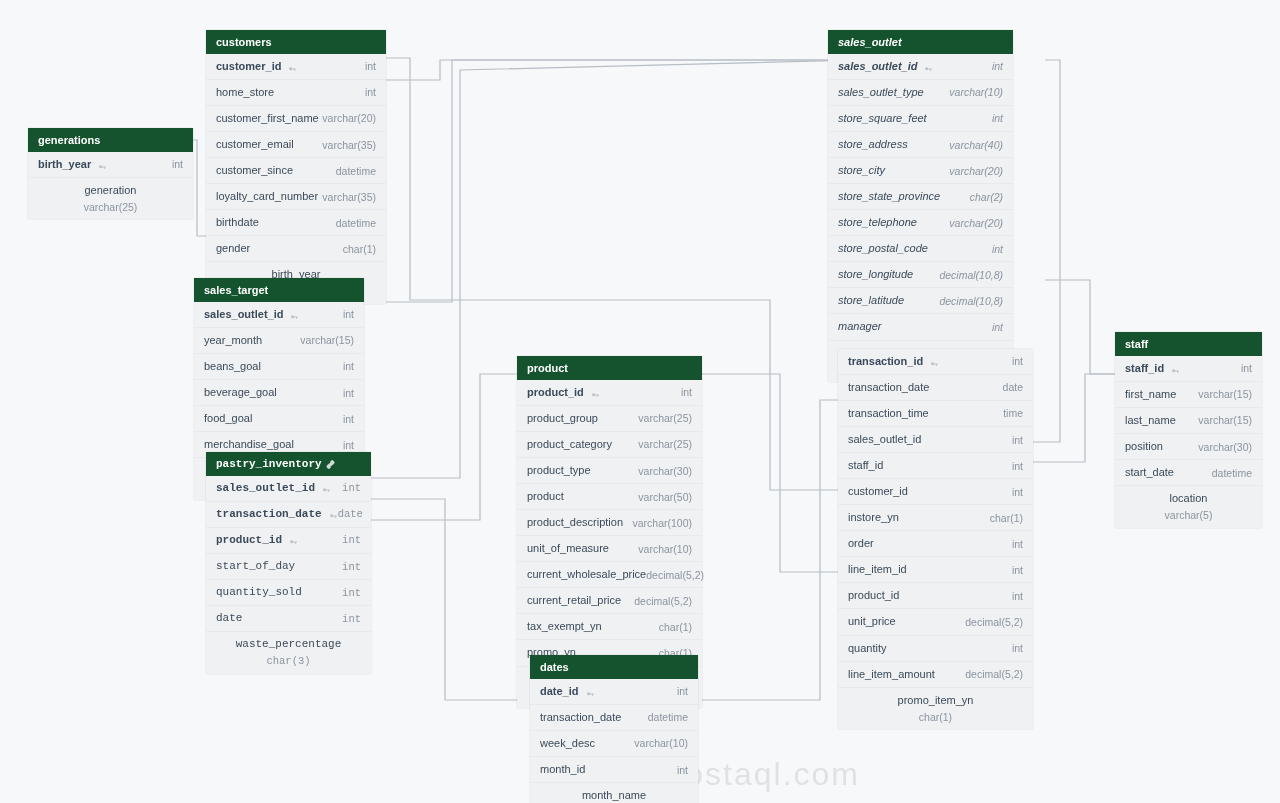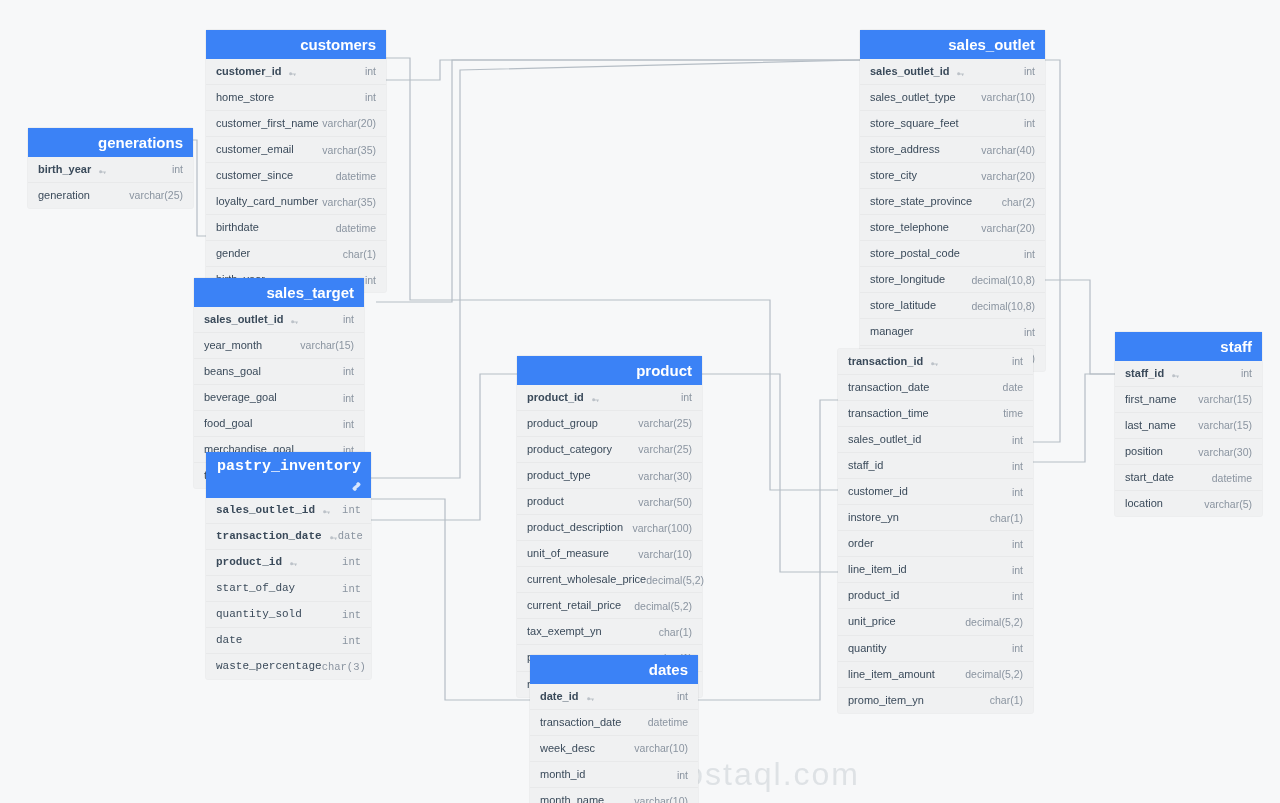--- a/index.html
+++ b/index.html
@@ -29,36 +29,35 @@
     z-index: 0;
   }
   .table {
     position: absolute;
     background: #f0f1f2;
     border-radius: 2px;
     box-shadow: 0 0 0 1px rgba(0,0,0,0.04);
     z-index: 1;
   }
   .table-header {
-    background: #3b82f6;
+    background: #14532d;
     color: #fff;
     font-weight: 700;
     padding: 6px 10px;
-    font-size: 15px;
-    text-align: right;
+    font-size: 11px;
   }
   .row {
     display: flex;
     justify-content: space-between;
     align-items: center;
     padding: 4px 10px;
     line-height: 1.55;
     border-bottom: 1px solid rgba(0,0,0,0.03);
   }
-  .row:last-child { border-bottom: none; }
+  .row:last-child { border-bottom: none; flex-direction: column; }
   .col-name {
     font-weight: 400;
     color: #3a4a5a;
     display: flex;
     align-items: center;
     gap: 4px;
   }
   .row.pk .col-name { font-weight: 700; }
   .col-type {
     color: #8a94a0;
@@ -85,21 +84,21 @@
     z-index: 0;
     pointer-events: none;
   }
   
   #t-generations { left: 28px;  top: 128px; width: 165px; }
   #t-customers   { left: 206px; top: 30px;  width: 180px; }
   #t-sales_target{ left: 194px; top: 278px; width: 170px; }
   #t-pastry_inventory { left: 206px; top: 452px; width: 165px; font-family: Liberation Mono, monospace; }
   #t-product     { left: 517px; top: 349px; width: 185px; margin-top: 7px; }
   #t-dates       { left: 530px; top: 655px; width: 168px; }
-  #t-sales_outlet{ left: 860px; top: 30px;  width: 185px; }
+  #t-sales_outlet{ left: 828px; top: 30px;  width: 185px; font-style: italic; }
   #t-sales_receipts { left: 838px; top: 349px; width: 195px; }
   #t-staff       { left: 1115px; top: 332px; width: 147px; }
 </style>
 </head>
 <body>
 
 <div class="canvas">
 
 <svg class="connectors">
   <defs>

